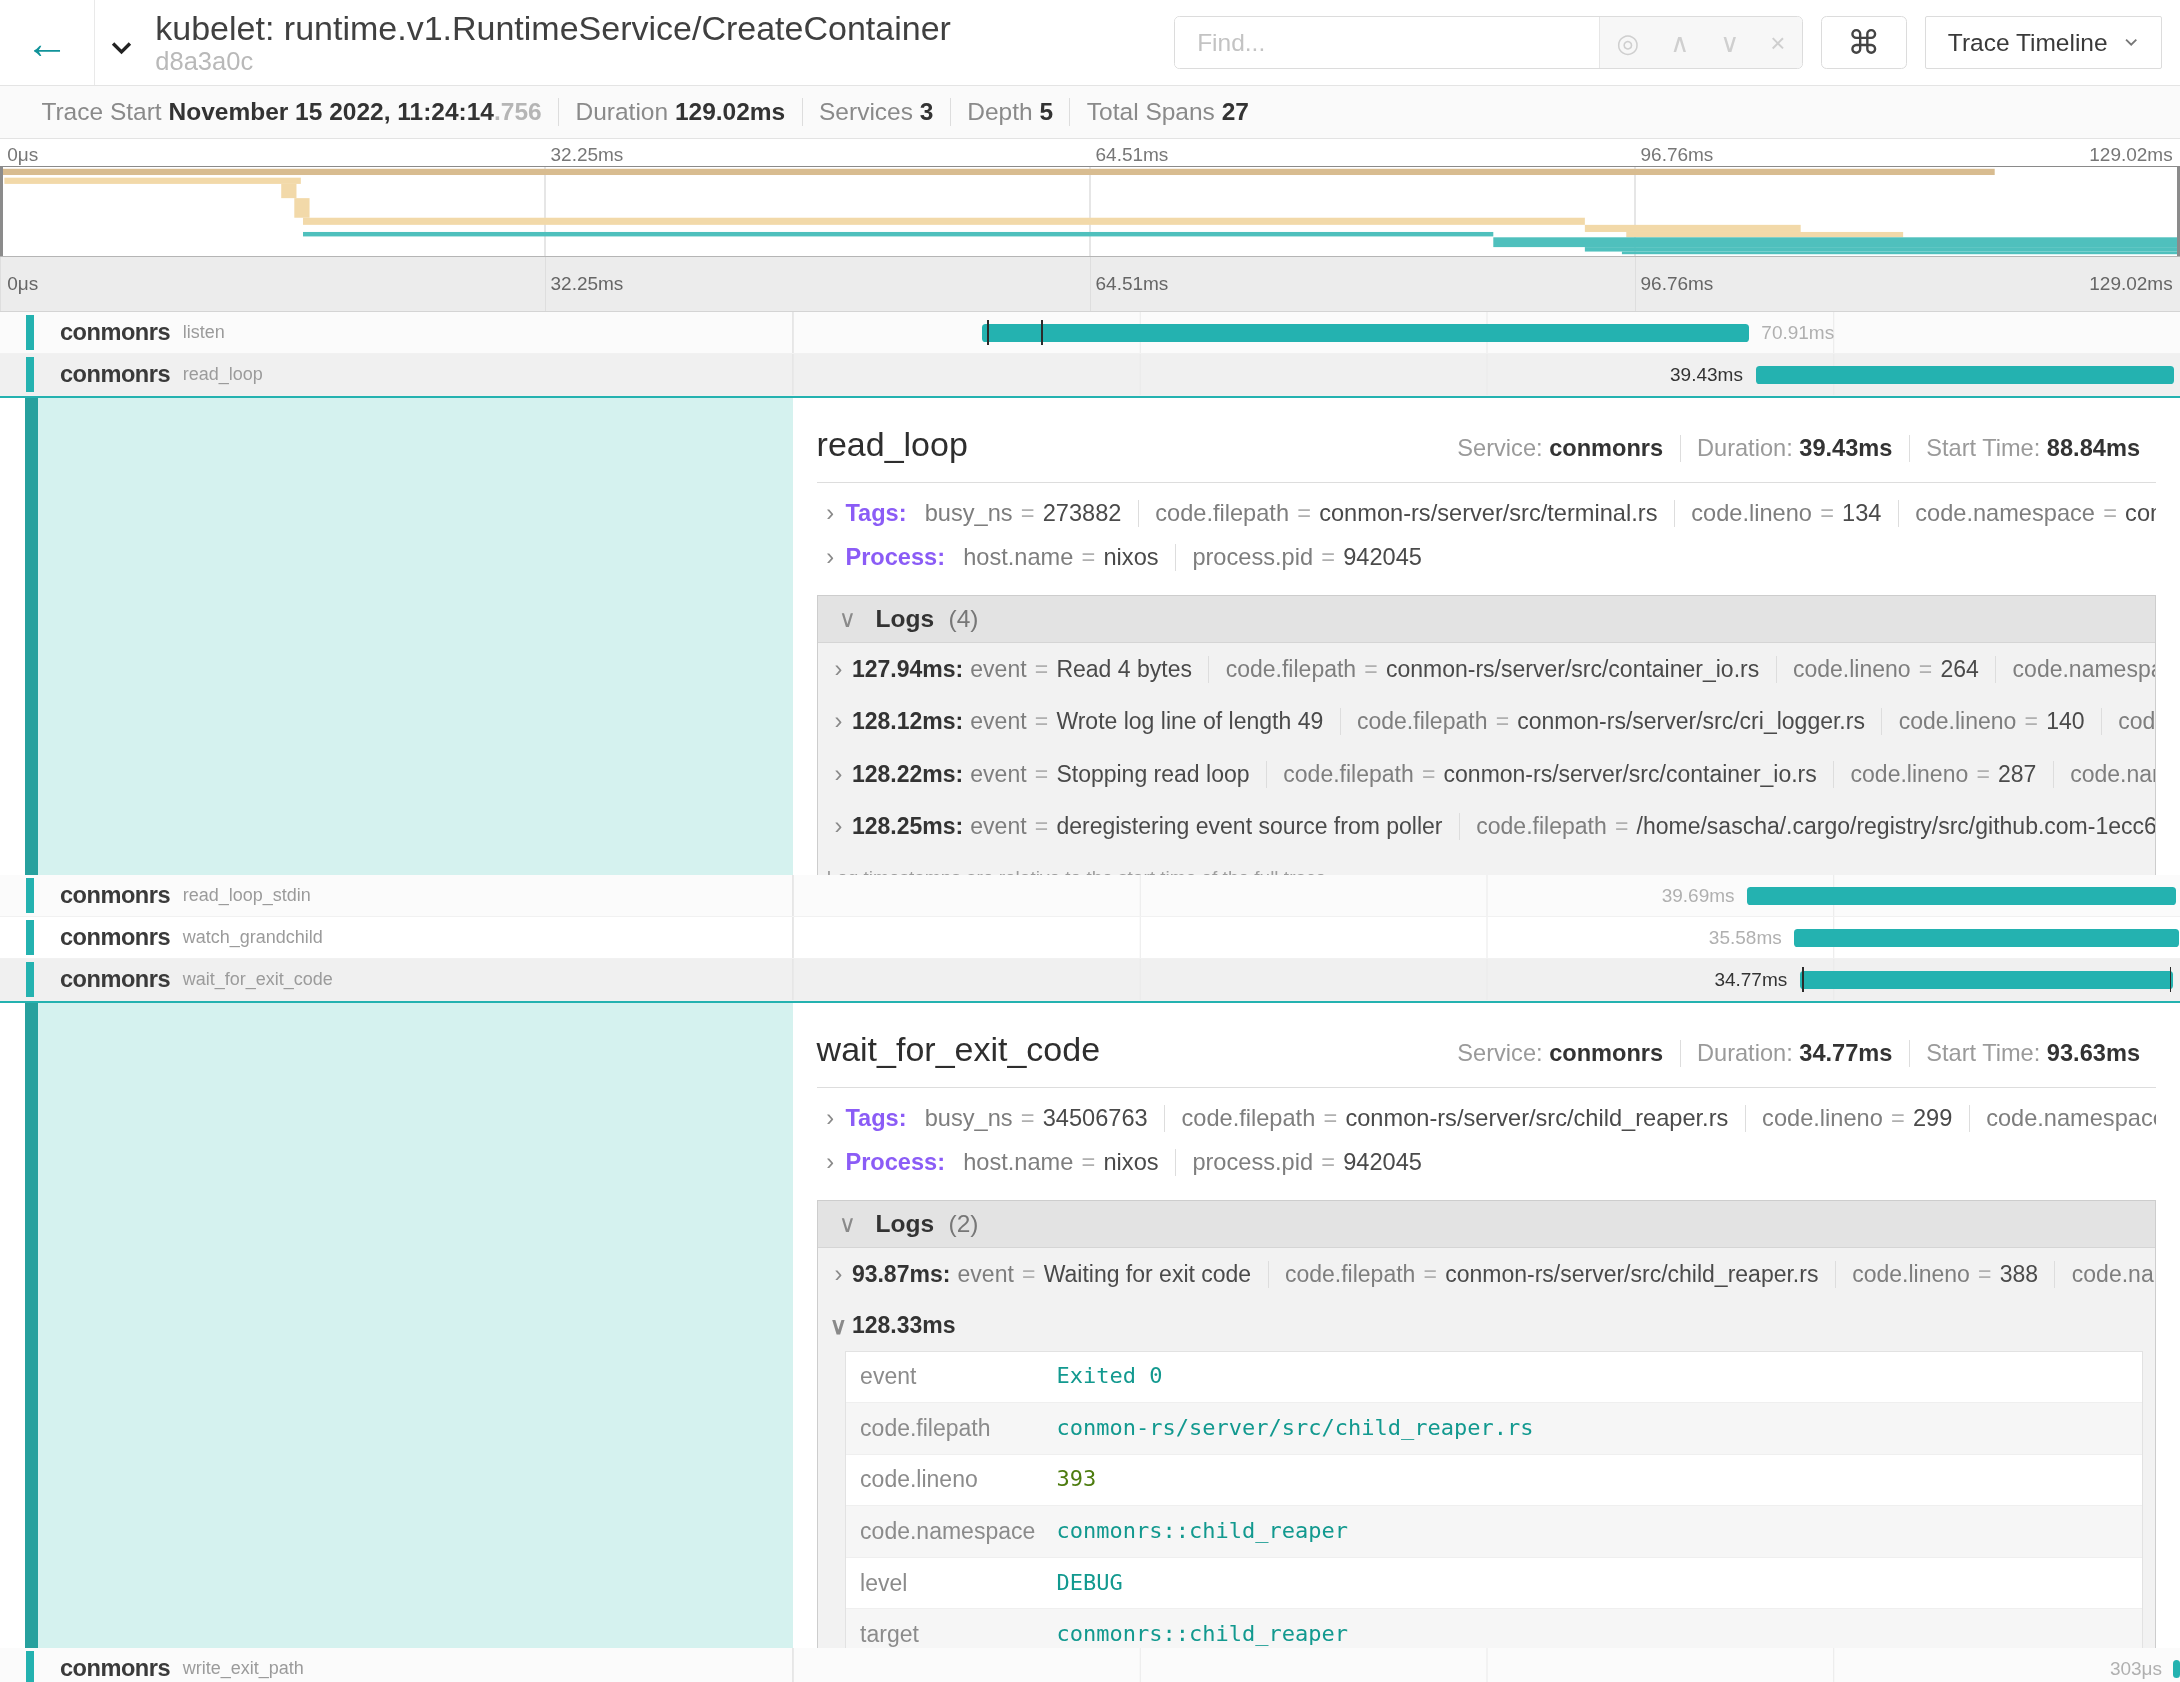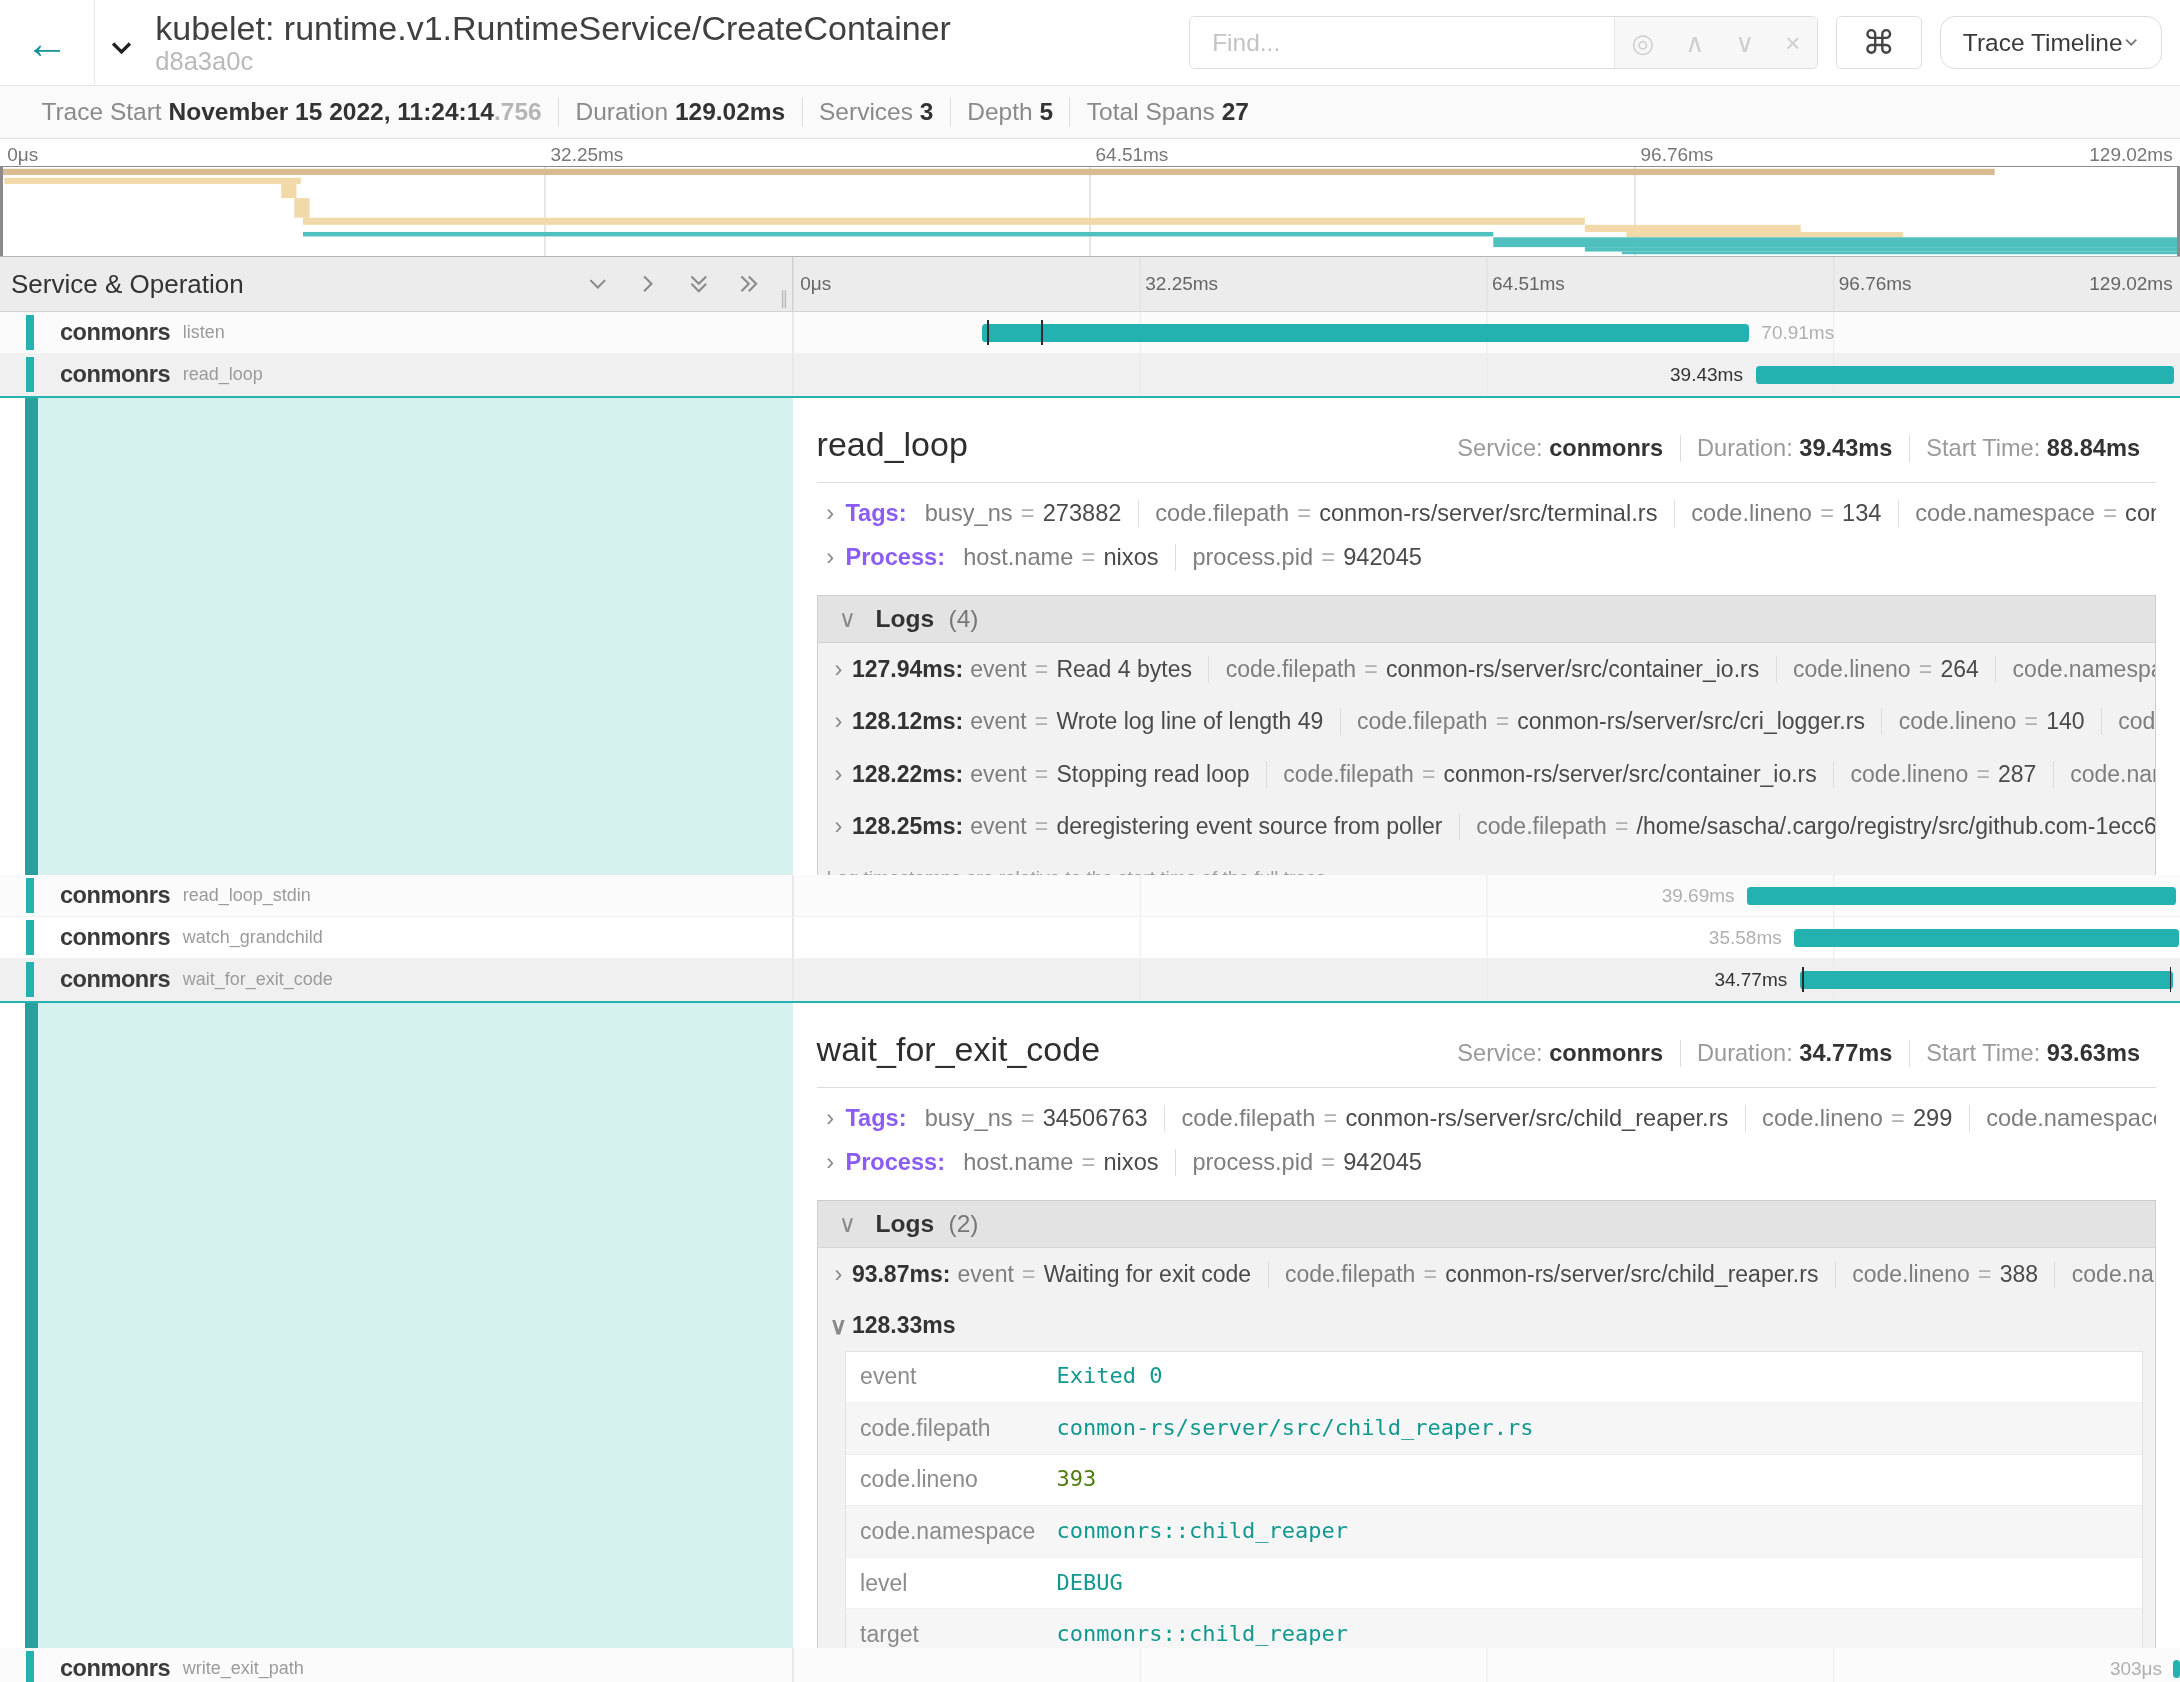--- a/index.html
+++ b/index.html
@@ -15,22 +15,22 @@
   .t1{font-size:34px;color:#404040;line-height:1.12;white-space:nowrap}
   .t2{font-size:25.5px;color:#b9b9b9;margin-top:0.9px}
   .hdr-right{display:flex;align-items:center;gap:18px;padding-right:18px}
   .findgroup{display:flex;align-items:stretch;border:0.9px solid #dcdcdc;border-radius:5.5px;overflow:hidden;height:53px;background:#fff}
   .find-input{border:none;outline:none;width:424px;padding:0 22px;font-size:24.5px;color:#14532d;font-family:inherit}
   .find-input::placeholder{color:#c3c3c3}
   .find-btns{display:flex;align-items:center;background:#f7f7f7;border-left:0.9px solid #e6e6e6;padding:0 16.4px;gap:31px}
   .fbtn{color:#cfcfcf;font-size:26px;cursor:pointer;line-height:1}
   .sq-btn{height:53px;min-width:86px;border:0.9px solid #dcdcdc;border-radius:5.5px;display:flex;
     align-items:center;justify-content:center;font-size:33px;color:#444;background:#fff;cursor:pointer}
-  .tt-btn{height:53px;border:0.9px solid #dcdcdc;border-radius:15px;display:flex;align-items:center;
-    gap:0;padding:0 22px;font-size:24.5px;color:#3a3a3a;background:#fff;cursor:pointer;white-space:nowrap}
+  .tt-btn{height:53px;border:0.9px solid #dcdcdc;border-radius:2px;display:flex;align-items:center;
+    gap:15px;padding:0 22px;font-size:24.5px;color:#3a3a3a;background:#fff;cursor:pointer;white-space:nowrap}
   .tt-btn svg{color:#777}
 
   
   .summary{display:flex;align-items:center;height:53px;background:#fafafa;border-bottom:0.9px solid #e3e3e3;
     font-size:24.5px;color:#8a8a8a;padding-left:25px}
   .sum-item{padding:0 16.4px;border-left:0.9px solid #ddd;white-space:nowrap}
   .sum-item:first-child{border-left:none}
   .sum-item b{color:#333;font-weight:700}
   .sum-item .dim{color:#b5b5b5;font-weight:700}
 
@@ -187,46 +187,20 @@
       <rect x="13.9" y="73" width="54.6" height="5" fill="#4fc0bd"></rect>
       <rect x="68.5" y="79" width="31.5" height="11" fill="#4fc0bd"></rect>
       <rect x="72.7" y="90" width="27.3" height="5" fill="#4fc0bd"></rect>
       <rect x="74.4" y="95" width="25.6" height="3" fill="#4fc0bd"></rect>
     </svg>
   <div class="mm-handle" style="left:0"></div>
   <div class="mm-handle" style="right:0"></div>
 </div>
 
 <div class="ghead">
-  <div class="ghead-left">
-    <h3>Service &amp; Operation</h3>
-    <div class="ghead-icons">
-      <span class="gi">
-        <svg class="chev" width="23.6" height="23.6" viewBox="0 0 16 16">
-            <path d="M3 5.5l5 5 5-5" fill="none" stroke="currentColor" stroke-width="1.4"></path>
-          </svg>
-      </span>
-      <span class="gi">
-        <svg class="chev" width="23.6" height="23.6" viewBox="0 0 16 16">
-            <path d="M5.5 3l5 5-5 5" fill="none" stroke="currentColor" stroke-width="1.4"></path>
-          </svg>
-      </span>
-      <span class="gi">
-        <svg class="chev" width="23.6" height="23.6" viewBox="0 0 16 16">
-            <path d="M3 3l5 5 5-5M3 8l5 5 5-5" fill="none" stroke="currentColor" stroke-width="1.4"></path>
-          </svg>
-      </span>
-      <span class="gi">
-        <svg class="chev" width="23.6" height="23.6" viewBox="0 0 16 16">
-            <path d="M3 3l5 5-5 5M8 3l5 5-5 5" fill="none" stroke="currentColor" stroke-width="1.4"></path>
-          </svg>
-      </span>
-    </div>
-    <span class="grip">∥</span>
-  </div>
   <div class="ghead-tl">
     <span style="left:7.3px">0μs</span>
     <span style="left:calc(25% + 5.5px)">32.25ms</span>
     <span style="left:calc(50% + 5.5px)">64.51ms</span>
     <span style="left:calc(75% + 5.5px)">96.76ms</span>
     <span style="right:7.3px">129.02ms</span>
   </div>
 </div>
 
 <div class="row alt">

